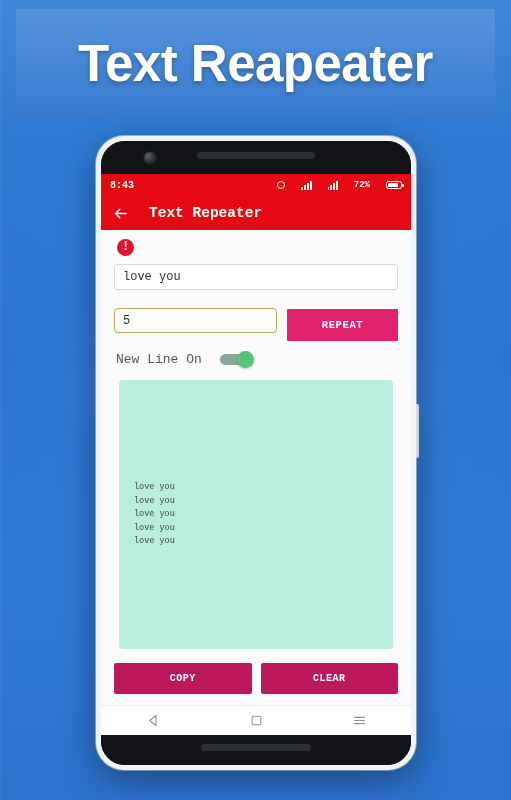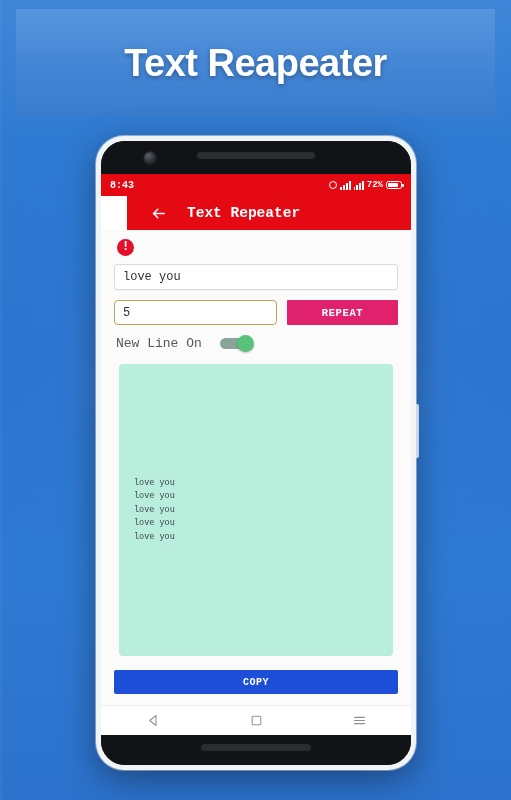--- a/index.html
+++ b/index.html
@@ -44,21 +44,21 @@
     top: 9px;
     width: 479px;
     height: 108px;
     background: linear-gradient(180deg, rgba(96,154,222,0.72) 0%, rgba(74,136,213,0.66) 55%, rgba(60,122,200,0.62) 100%);
     display: flex;
     align-items: center;
     justify-content: center;
   }
   .banner-title {
     color: #ffffff;
-    font-size: 38px;
+    font-size: 51px;
     font-weight: 700;
     letter-spacing: -0.5px;
     text-shadow: 0 2px 5px rgba(0,0,0,0.30);
     white-space: nowrap;
   }
 
   
   .phone {
     position: absolute;
     left: 96px;
@@ -140,21 +140,21 @@
     display: flex;
     align-items: center;
     justify-content: space-between;
     padding: 0 9px;
     font-size: 10px;
     font-weight: 700;
   }
   .status-right {
     display: flex;
     align-items: center;
-    gap: 3px;
+    gap: 16px;
   }
   .alarm-glyph {
     display: inline-block;
     width: 8px;
     height: 8px;
     border: 1.6px solid #fff;
     border-radius: 50%;
     box-sizing: border-box;
   }
   .bars {
@@ -201,23 +201,22 @@
     border-radius: 1px;
     display: block;
   }
 
   
   .appbar {
     flex: 0 0 34px;
     background: #e50914;
     display: flex;
     align-items: center;
-    padding-left: 23px;
+    padding-left: 11px;
     gap: 20px;
-    margin-left: 26px;
   }
   .back-arrow {
     width: 17px;
     height: 17px;
     display: inline-flex;
     align-items: center;
     justify-content: center;
     color: #fff;
   }
   .appbar-title {
@@ -293,32 +292,33 @@
     align-items: center;
     padding: 0 8px;
     box-sizing: border-box;
   }
   .count-input-value {
     font-size: 12px;
     color: #2d2d2d;
   }
   .repeat-btn {
     flex: 1 1 auto;
-    height: 25px;
+    height: 32px;
     background: #e0216b;
     color: #ffffff;
     font-size: 10.5px;
     font-weight: 700;
     letter-spacing: 0.6px;
     display: flex;
     align-items: center;
     justify-content: center;
     border: none;
     border-radius: 1px;
     font-family: inherit;
+    margin-top: 9px;
   }
 
   .toggle-row {
     display: flex;
     align-items: center;
     gap: 18px;
     margin-top: 11px;
     padding-left: 2px;
   }
   .toggle-label {
@@ -379,22 +379,22 @@
   }
 
   .actions {
     flex: 0 0 auto;
     display: flex;
     gap: 9px;
     padding: 14px 0 11px 0;
   }
   .action-btn {
     flex: 1 1 0;
-    height: 24px;
-    background: #1d4ed8;
+    height: 31px;
+    background: #be185d;
     color: #ffffff;
     font-size: 10px;
     font-weight: 700;
     letter-spacing: 0.5px;
     display: flex;
     align-items: center;
     justify-content: center;
     border: none;
     border-radius: 2px;
     font-family: inherit;
@@ -509,20 +509,21 @@
                 <div class="output-line">love you</div>
                 <div class="output-line">love you</div>
                 <div class="output-line">love you</div>
                 <div class="output-line">love you</div>
               </div>
             </div>
           </div>
 
           <div class="actions">
             <button class="action-btn">COPY</button>
+            <button class="action-btn">CLEAR</button>
           </div>
 
         </div>
 
         <div class="navbar">
           <span class="nav-ico">
             <svg width="15" height="15" viewBox="0 0 24 24" fill="none" stroke="currentColor" stroke-width="1.7" stroke-linejoin="round">
               <polygon points="16 4 6 12 16 20"></polygon>
             </svg>
           </span>

